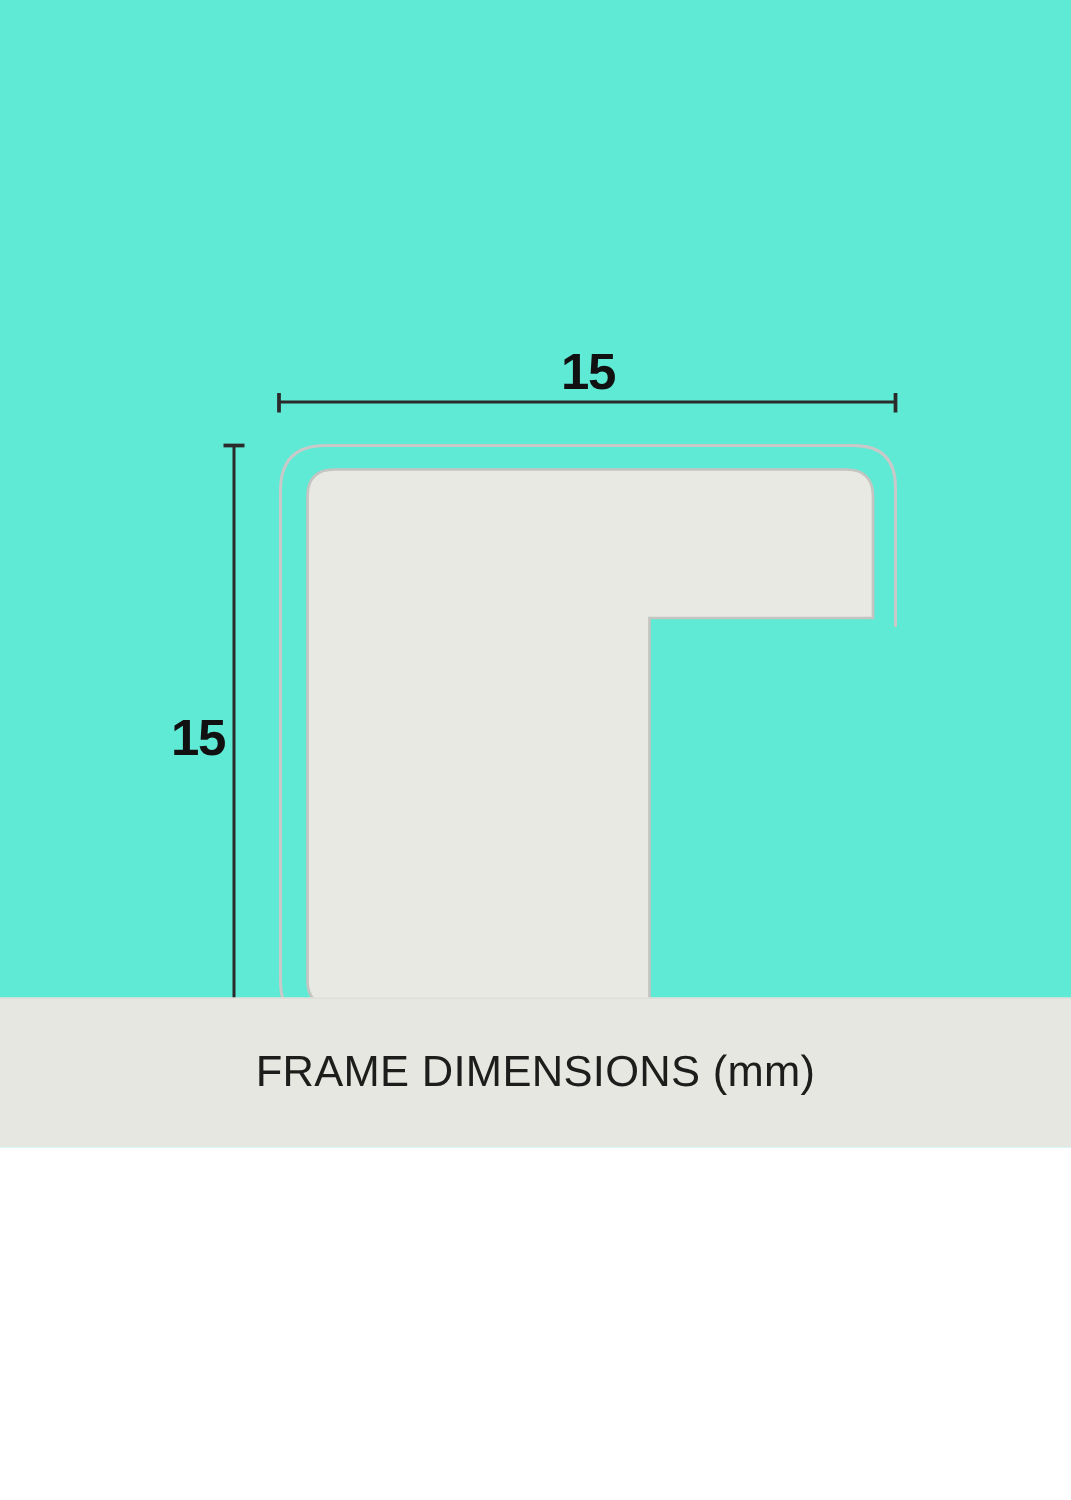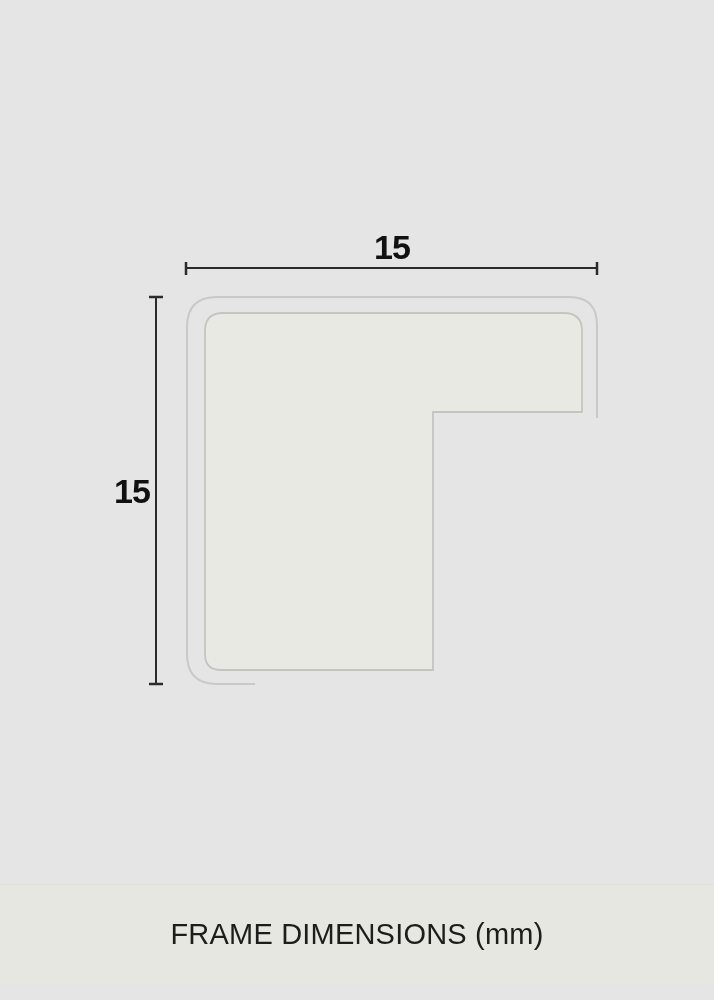--- a/index.html
+++ b/index.html
@@ -4,22 +4,22 @@
 <style>
   html, body {
     margin: 0;
     padding: 0;
     background: #ffffff;
     font-family: "Liberation Sans", sans-serif;
   }
   .page {
     position: relative;
     width: 714px;
-    height: 1000px;
-    background: #e5e5e5;
+    height: 765px;
+    background: #5eead4;
     overflow: hidden;
   }
   .diagram {
     position: absolute;
     top: 0;
     left: 0;
     width: 714px;
     height: 900px;
     display: block;
   }
@@ -49,21 +49,21 @@
   }
   
   .profile-shape {
     stroke: #c4c4c0;
     stroke-width: 1.8;
   }
   
   .footer-bar {
     position: absolute;
     left: 0;
-    bottom: 16px;
+    bottom: 0;
     width: 714px;
     height: 100px;
     background: #e7e7e2;
     border-top: 1px solid #dededa;
     box-sizing: border-box;
     display: flex;
     align-items: center;
     justify-content: center;
   }
   .footer-label {

